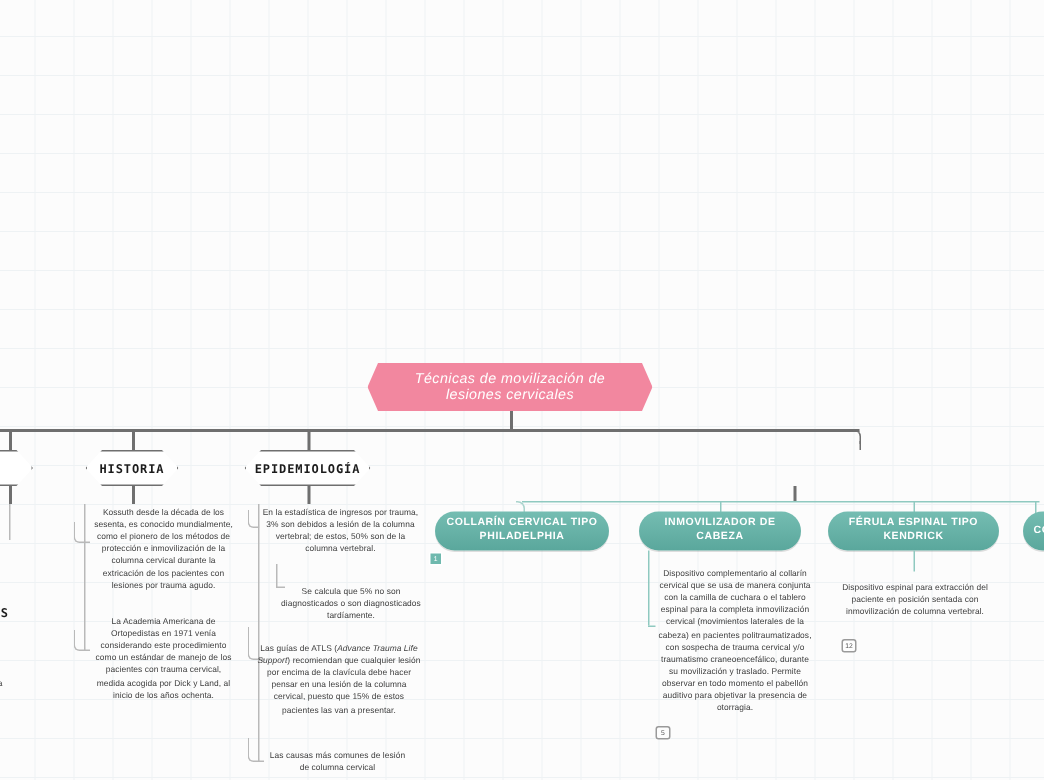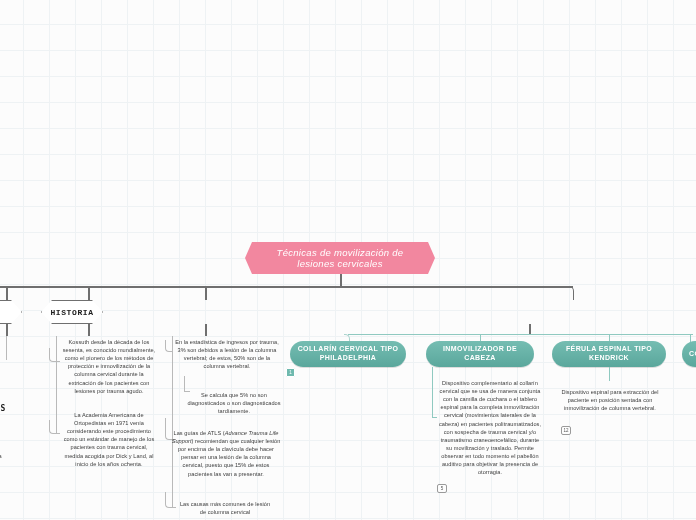--- a/index.html
+++ b/index.html
@@ -194,22 +194,23 @@
 
   <div class="elbow-dark" style="left:566px; top:286px; width:8px; height:10px;"></div>
   <div class="conn conn-v" style="left:572.5px; top:294px; height:6px;"></div>
 
   <div class="conn conn-v" style="left:88px; top:286px; height:14px;"></div>
   <div class="conn conn-v" style="left:205px; top:286px; height:14px;"></div>
   <div class="conn conn-v" style="left:6px; top:286px; height:14px;"></div>
 
   <div class="hex-node" style="left:-16px; top:300px; width:38px;"></div>
 
-  <div class="hex-node" style="left:41px; top:300px; width:62px;font-family:Liberation Mono, monospace;">HISTORIA</div>
-
+  <div class="hex-node" style="left:57px; top:300px; width:62px;">HISTORIA</div>
+
+  <div class="hex-node" style="left:163px; top:300px; width:84px;">EPIDEMIOLOGÍA</div>
 
 
   <div class="conn conn-v" style="left:88px; top:324px; height:12px;"></div>
   <div class="conn conn-v" style="left:205px; top:324px; height:12px;"></div>
   <div class="conn conn-v" style="left:529px; top:324px; height:10px;"></div>
   <div class="conn conn-v" style="left:6px; top:324px; height:12px;"></div>
 
   <div class="partial-head" style="left:-32px; top:404px;">ESIONES</div>
 
   <div class="leaf-partial" style="left:-18px; top:452px;">rológica</div>

